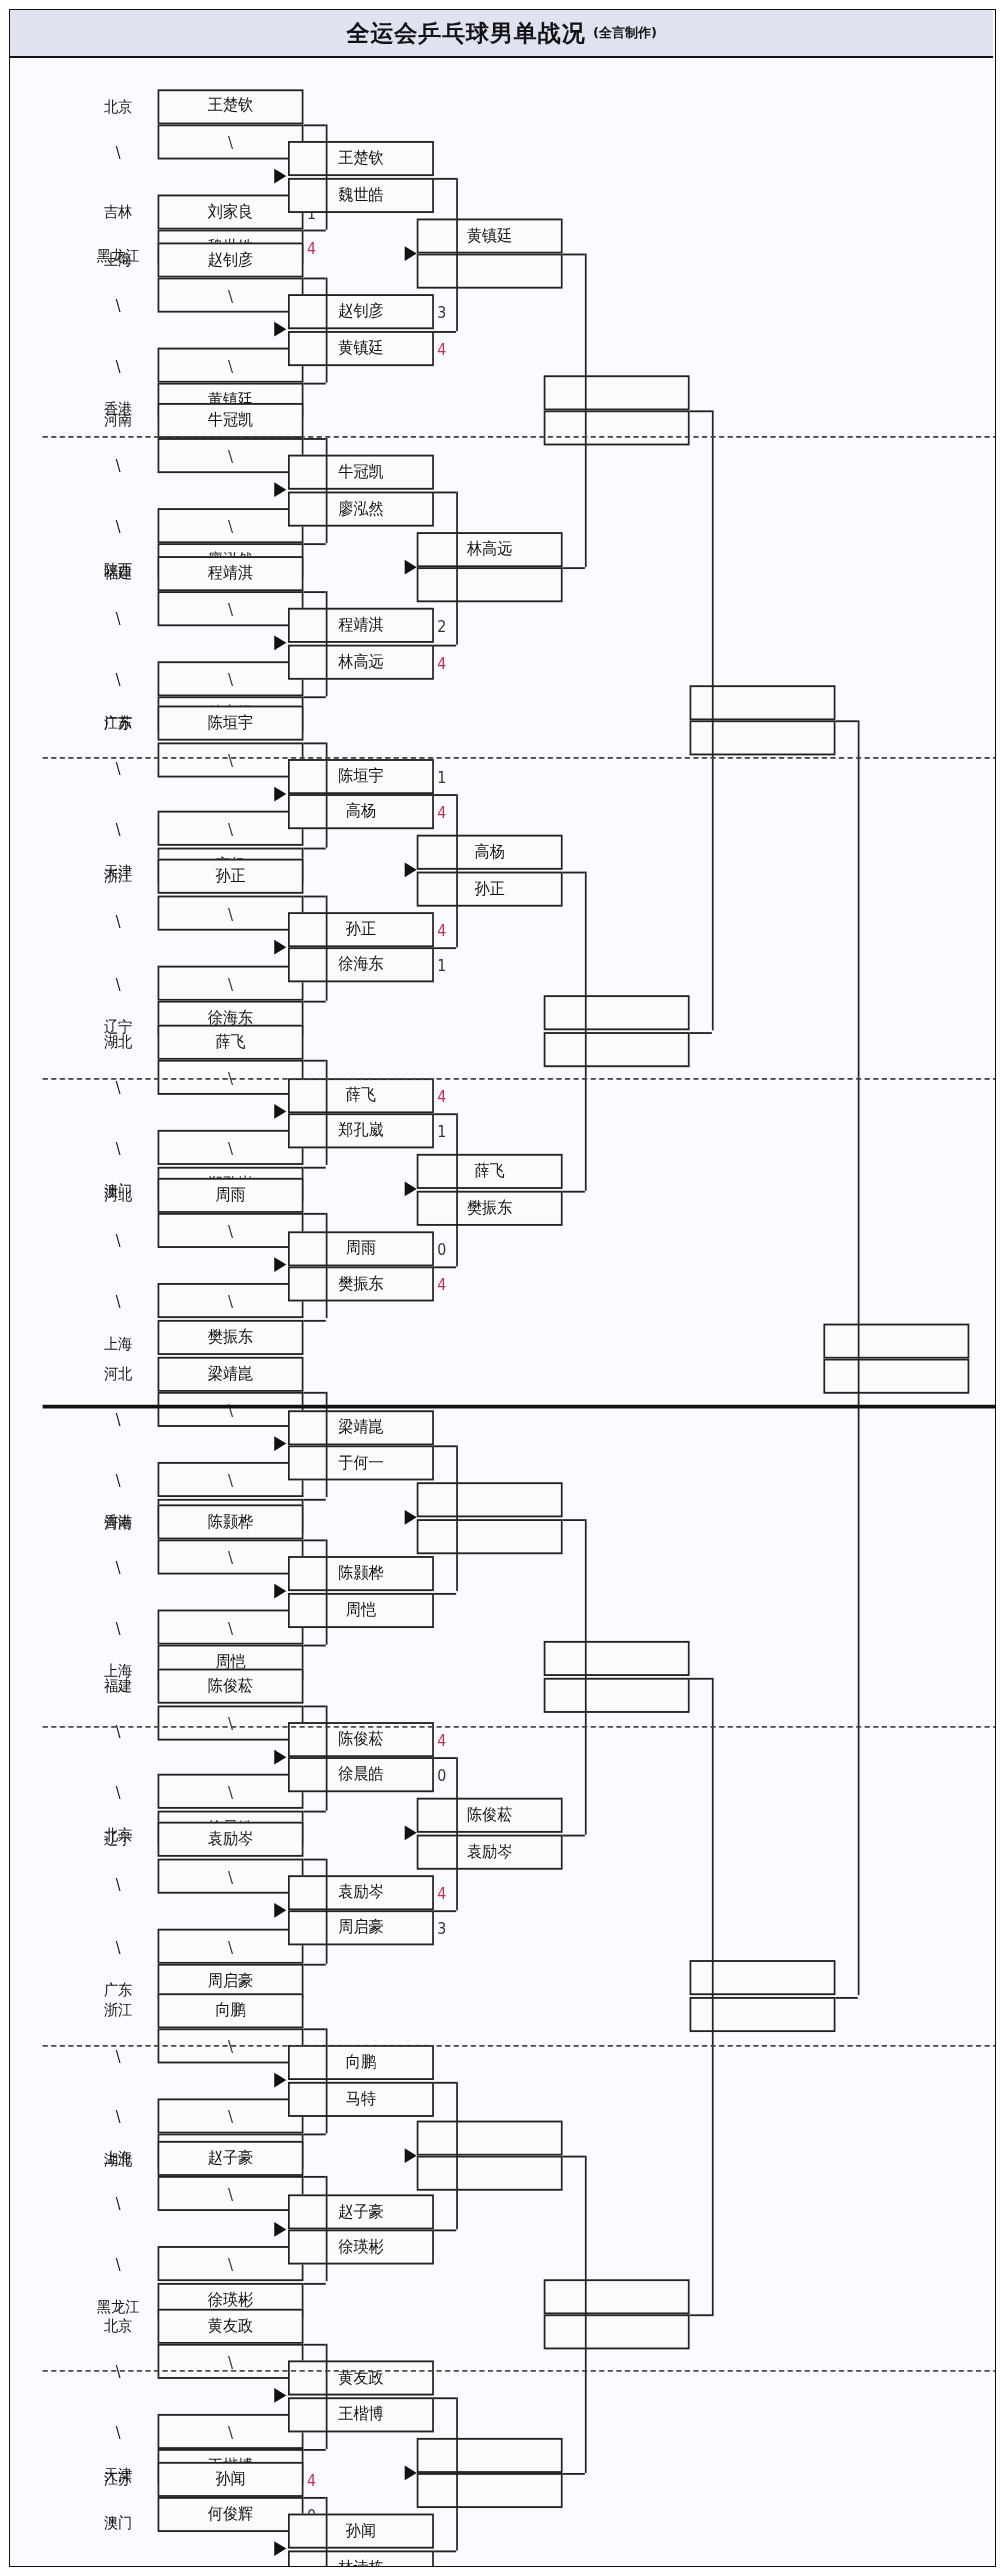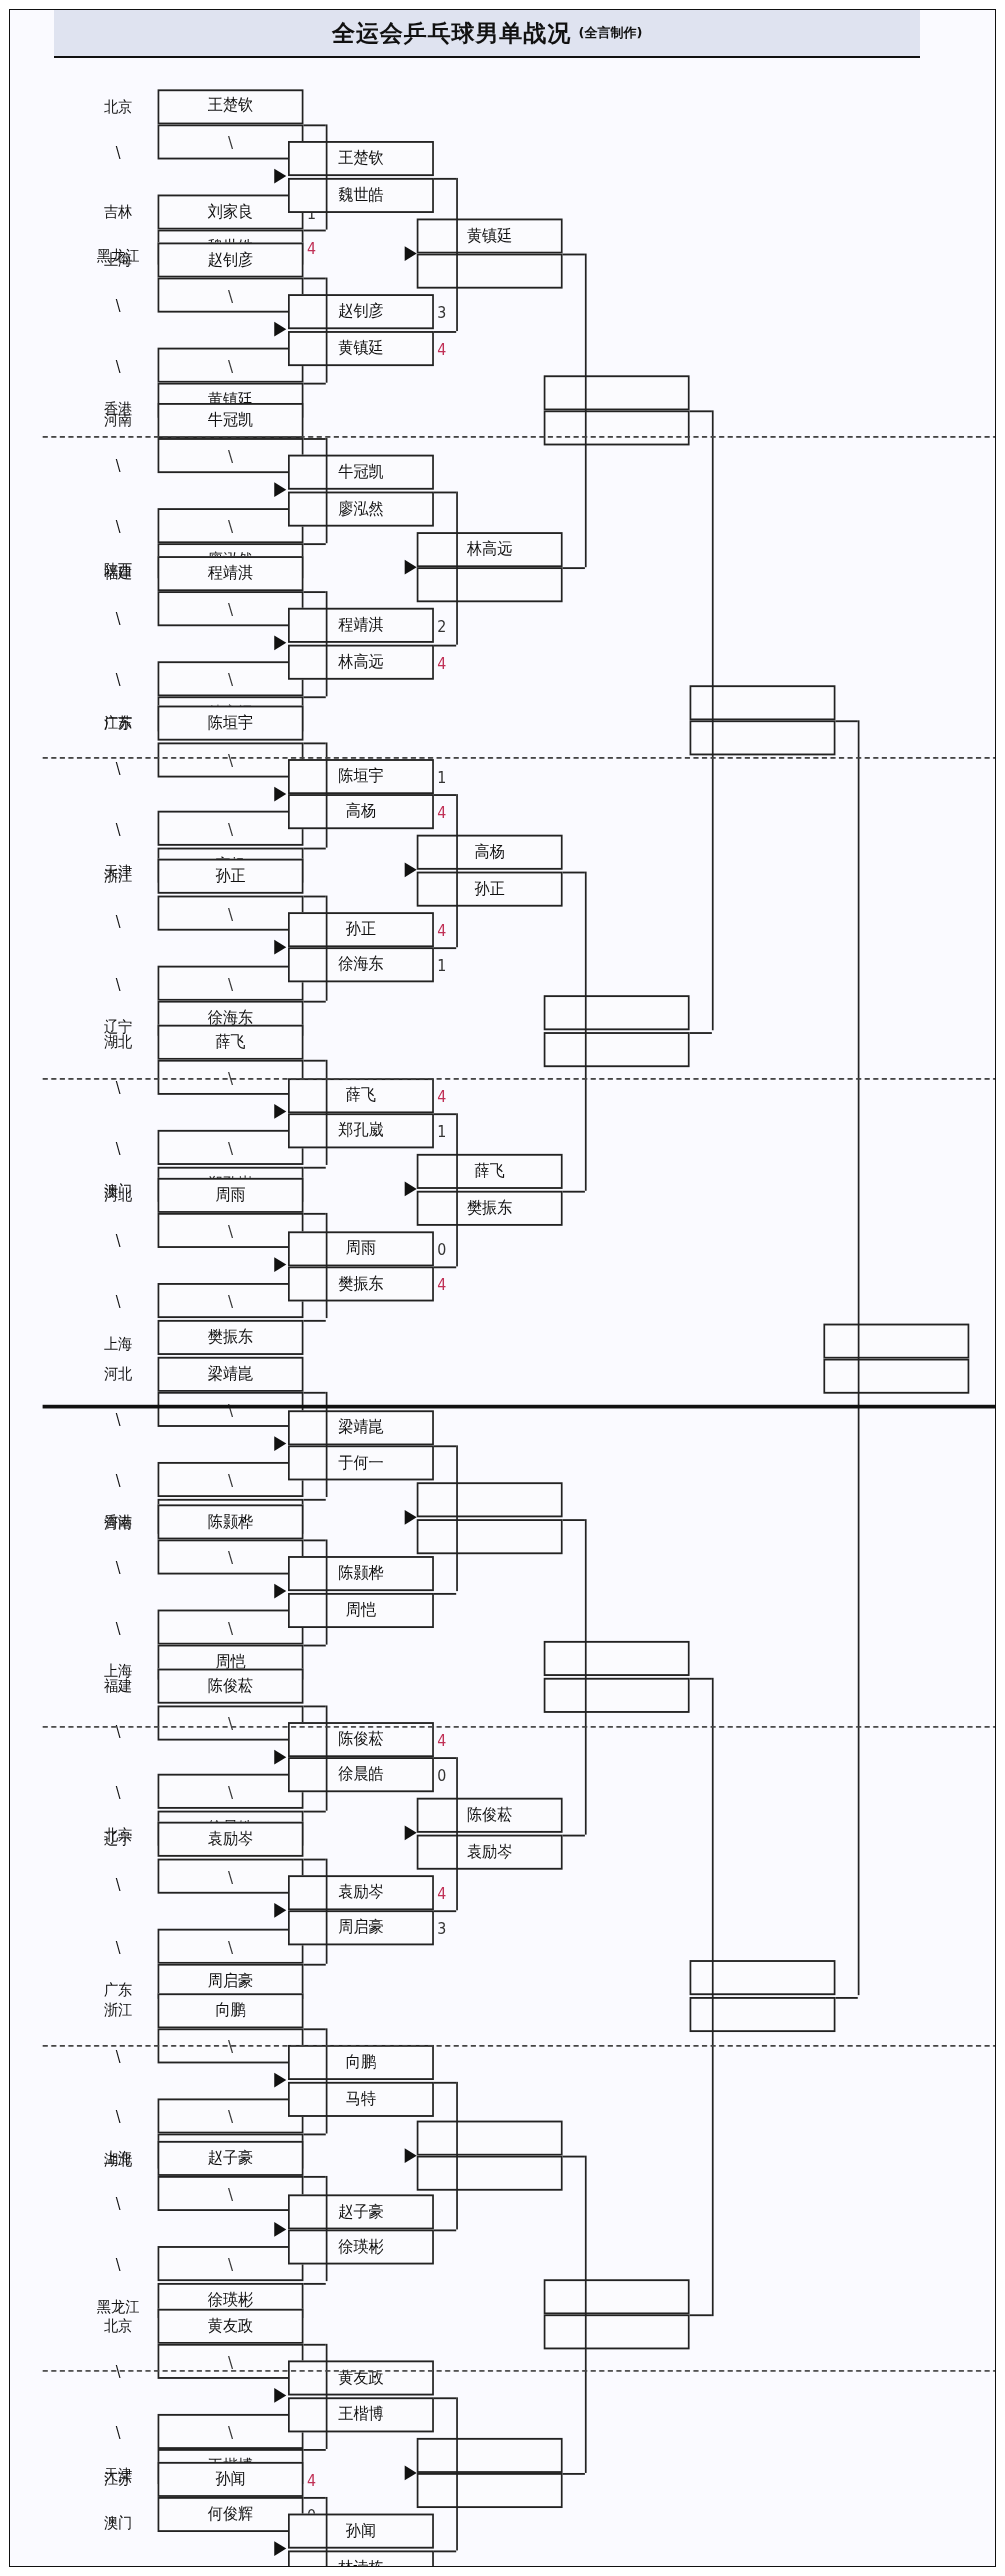--- a/index.html
+++ b/index.html
@@ -18,26 +18,25 @@
   #frame {
     position:relative;
     width:987px; height:2558px;
     border:1.8px solid #111111;
     background:#fafaff;
     overflow:hidden;
   }
   
   #titlebar {
     position:absolute; left:0; top:0;
-    width:866px; height:48px;
+    width:983px; height:48px;
     background:#dfe3f0;
     border-bottom:2.8px solid #111111;
     display:flex; align-items:center; justify-content:center;
     white-space:nowrap;
-    margin-left:44px;
   }
   #title-main {
     font-size:23px; font-weight:bold; color:#111111;
     letter-spacing:0.9px;
   }
   #title-sub {
     font-size:13px; font-weight:bold; color:#111111;
     margin-left:7.4px;
   }
   

